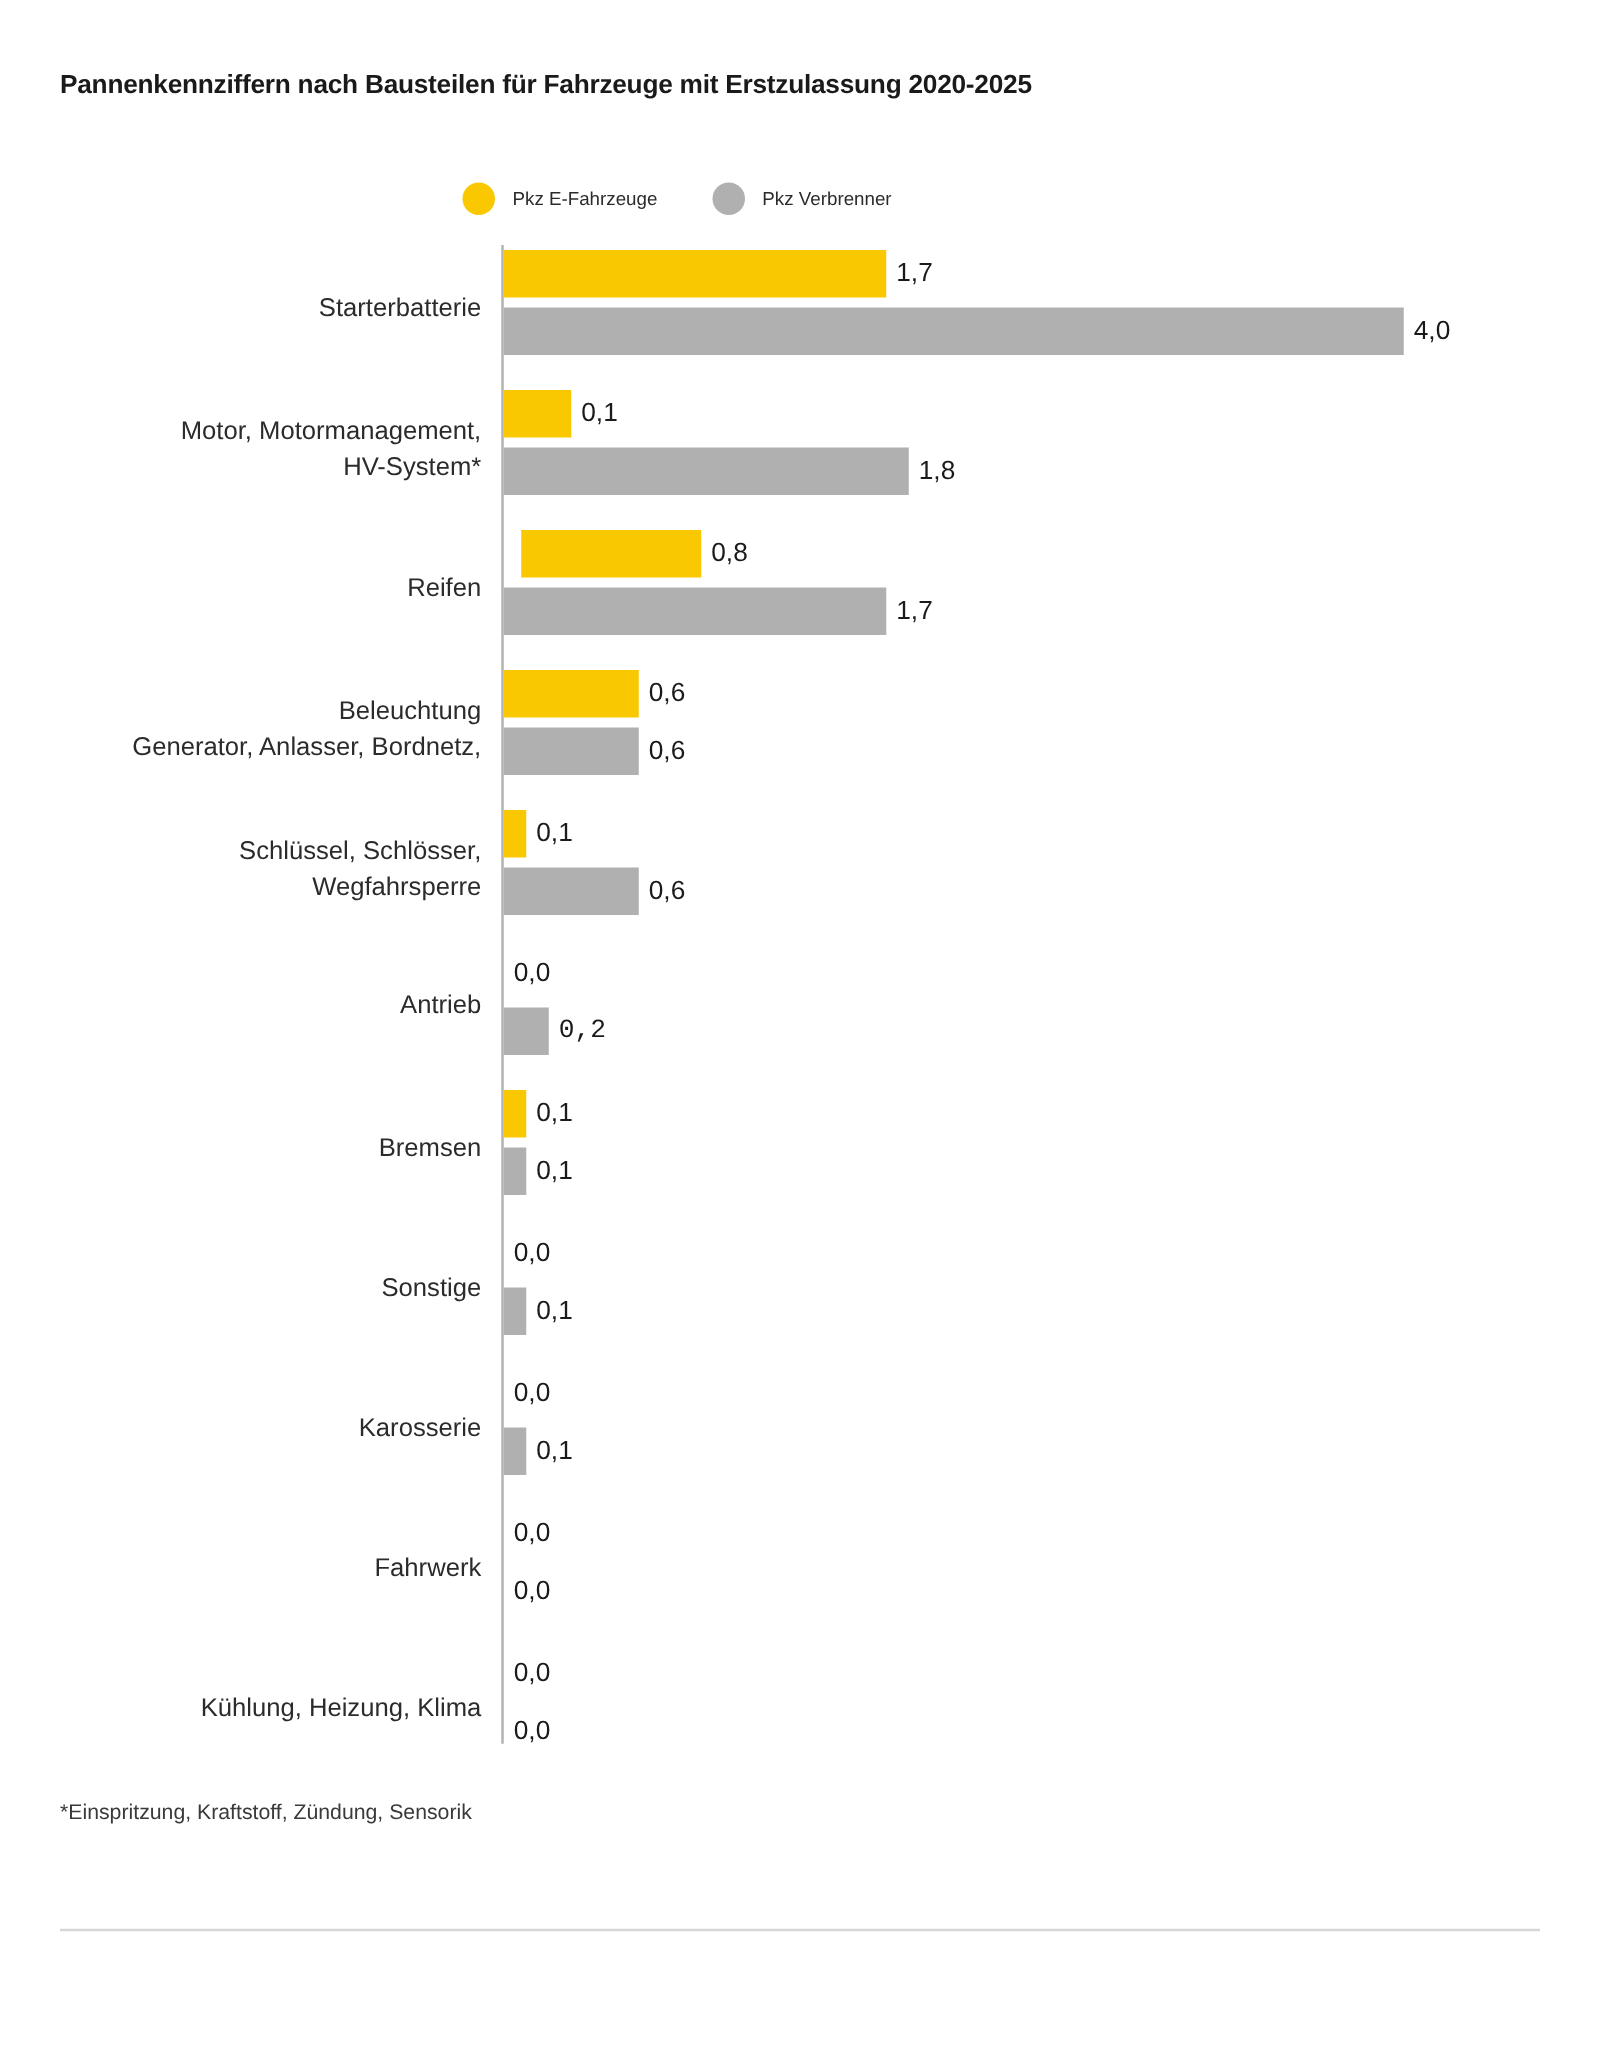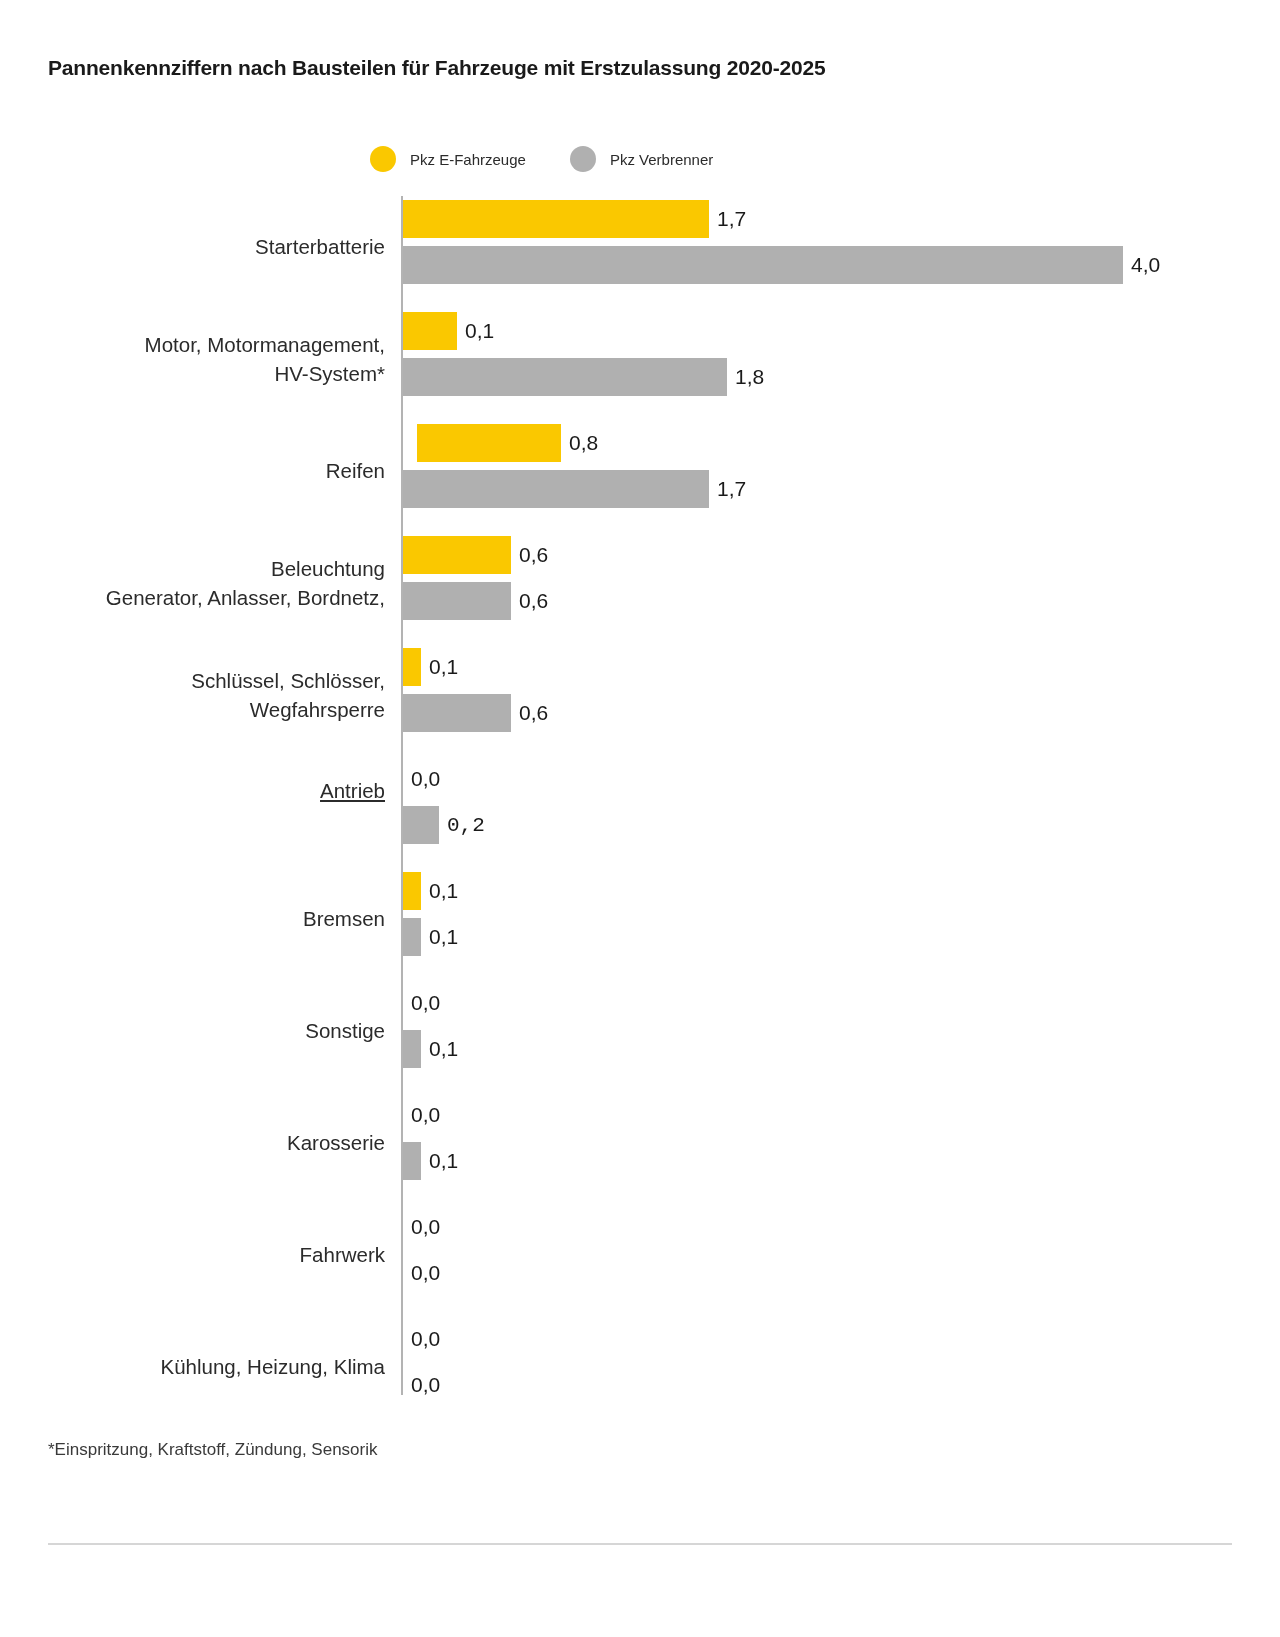--- a/index.html
+++ b/index.html
@@ -192,21 +192,21 @@
               <div class="bar e" style="width: 18px; background: rgb(250, 200, 0);"></div>
               <div class="bar-val" style="left: 26px;">0,1</div>
             </div>
             <div class="barrow" style="margin-top: 8px;">
               <div class="bar v" style="width: 108px; background: rgb(176, 176, 176);"></div>
               <div class="bar-val" style="left: 116px;">0,6</div>
             </div>
           </div>
         </div>
         <div class="group" style="top: 564px;">
-          <div class="cat-label" style="top: 16px; text-decoration: underline;">
+          <div class="cat-label" style="top: 29px;">
             <div>Antrieb</div>
           </div>
           <div class="bars">
             <div class="barrow" style="margin-top: 0px;">
               <div class="bar-val" style="left: 8px;">0,0</div>
             </div>
             <div class="barrow" style="margin-top: 8px; font-family: Liberation Mono, monospace;">
               <div class="bar v" style="width: 36px; background: rgb(176, 176, 176);"></div>
               <div class="bar-val" style="left: 44px;">0,2</div>
             </div>

